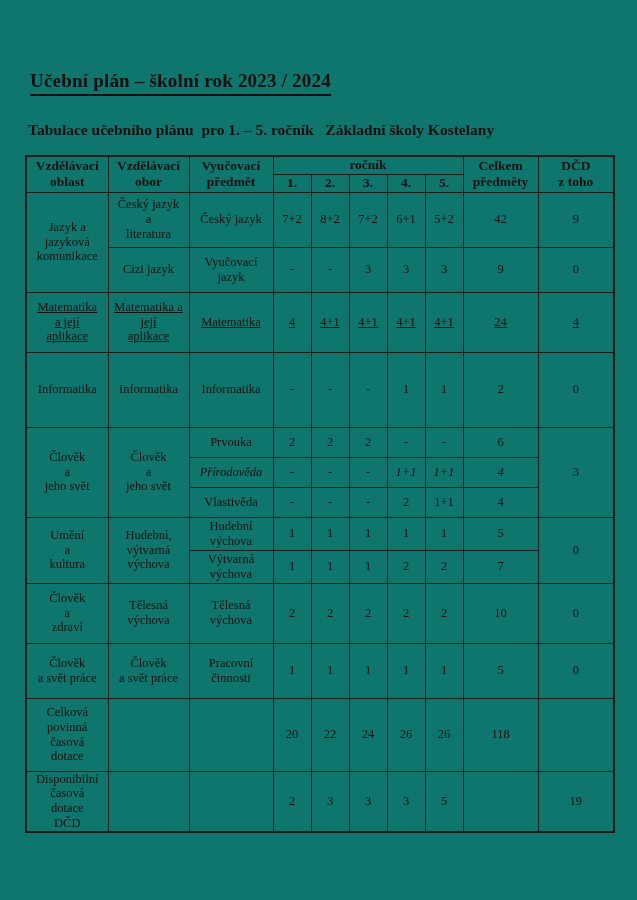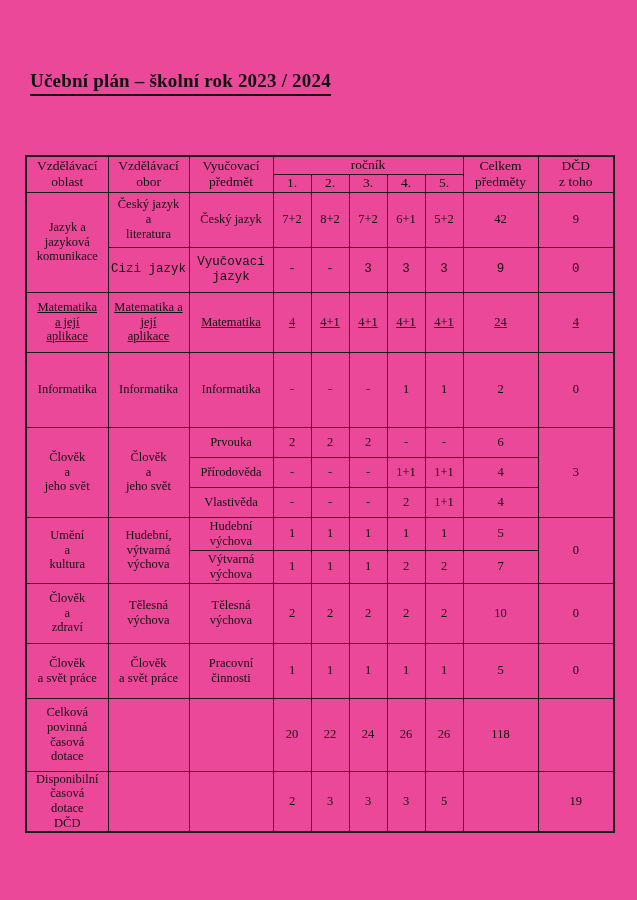--- a/index.html
+++ b/index.html
@@ -2,21 +2,21 @@
 <html><head>
 <meta charset="utf-8">
 <style>
   * { margin: 0; padding: 0; box-sizing: border-box; }
   html, body { background: #e9e9e9; }
   .page {
     position: relative;
     width: 637px;
     height: 900px;
     margin: 0 auto;
-    background: #ec4899;
+    background: #0f766e;
     font-family: "Liberation Serif", "DejaVu Serif", serif;
     color: #111;
     overflow: hidden;
   }
   .title {
     position: absolute;
     left: 30px;
     top: 70px;
     font-size: 19px;
     font-weight: bold;
@@ -47,38 +47,39 @@
   table.curriculum td {
     border: 1px solid #1c1c1c;
     text-align: center;
     vertical-align: middle;
     white-space: pre-line;
     padding: 0 1px;
     overflow: hidden;
   }
   table.curriculum th {
     font-size: 13.5px;
-    font-weight: normal;
+    font-weight: bold;
     line-height: 1.2;
   }
   table.curriculum td {
     font-size: 12.5px;
     font-weight: normal;
     line-height: 1.18;
   }
   tr.header-row-1 { height: 18px; }
   tr.header-row-2 { height: 18px; }
 </style>
 </head>
 <body>
 
 <div class="page">
 
   <div class="title">Učební plán – školní rok 2023 / 2024</div>
 
+  <div class="subtitle">Tabulace učebního plánu&nbsp; pro 1. – 5. ročník&nbsp;&nbsp; Základní školy Kostelany</div>
 
   <table class="curriculum">
     <colgroup>
       <col style="width:82px">
         <col style="width:81px">
         <col style="width:84px">
       <col style="width:38px">
         <col style="width:38px">
         <col style="width:38px">
       <col style="width:38px">
@@ -118,21 +119,21 @@
 literatura</td>
           <td>Český jazyk</td>
           <td>7+2</td>
           <td>8+2</td>
           <td>7+2</td>
           <td>6+1</td>
           <td>5+2</td>
           <td>42</td>
           <td>9</td>
         </tr>
-        <tr style="height: 45px; font-family: Liberation Mono, monospace;">
+        <tr style="height: 45px;">
           <td>Cizi jazyk</td>
           <td>Vyučovací
 jazyk</td>
           <td>-</td>
           <td>-</td>
           <td>3</td>
           <td>3</td>
           <td>3</td>
           <td>9</td>
           <td>0</td>
@@ -174,21 +175,21 @@
 jeho svět</td>
           <td>Prvouka</td>
           <td>2</td>
           <td>2</td>
           <td>2</td>
           <td>-</td>
           <td>-</td>
           <td>6</td>
           <td rowspan="3">3</td>
         </tr>
-        <tr style="height: 30px;">
+        <tr style="height: 30px; font-style: italic;">
           <td>Přírodověda</td>
           <td>-</td>
           <td>-</td>
           <td>-</td>
           <td>1+1</td>
           <td>1+1</td>
           <td>4</td>
         </tr>
         <tr style="height: 30px;">
           <td>Vlastivěda</td>

